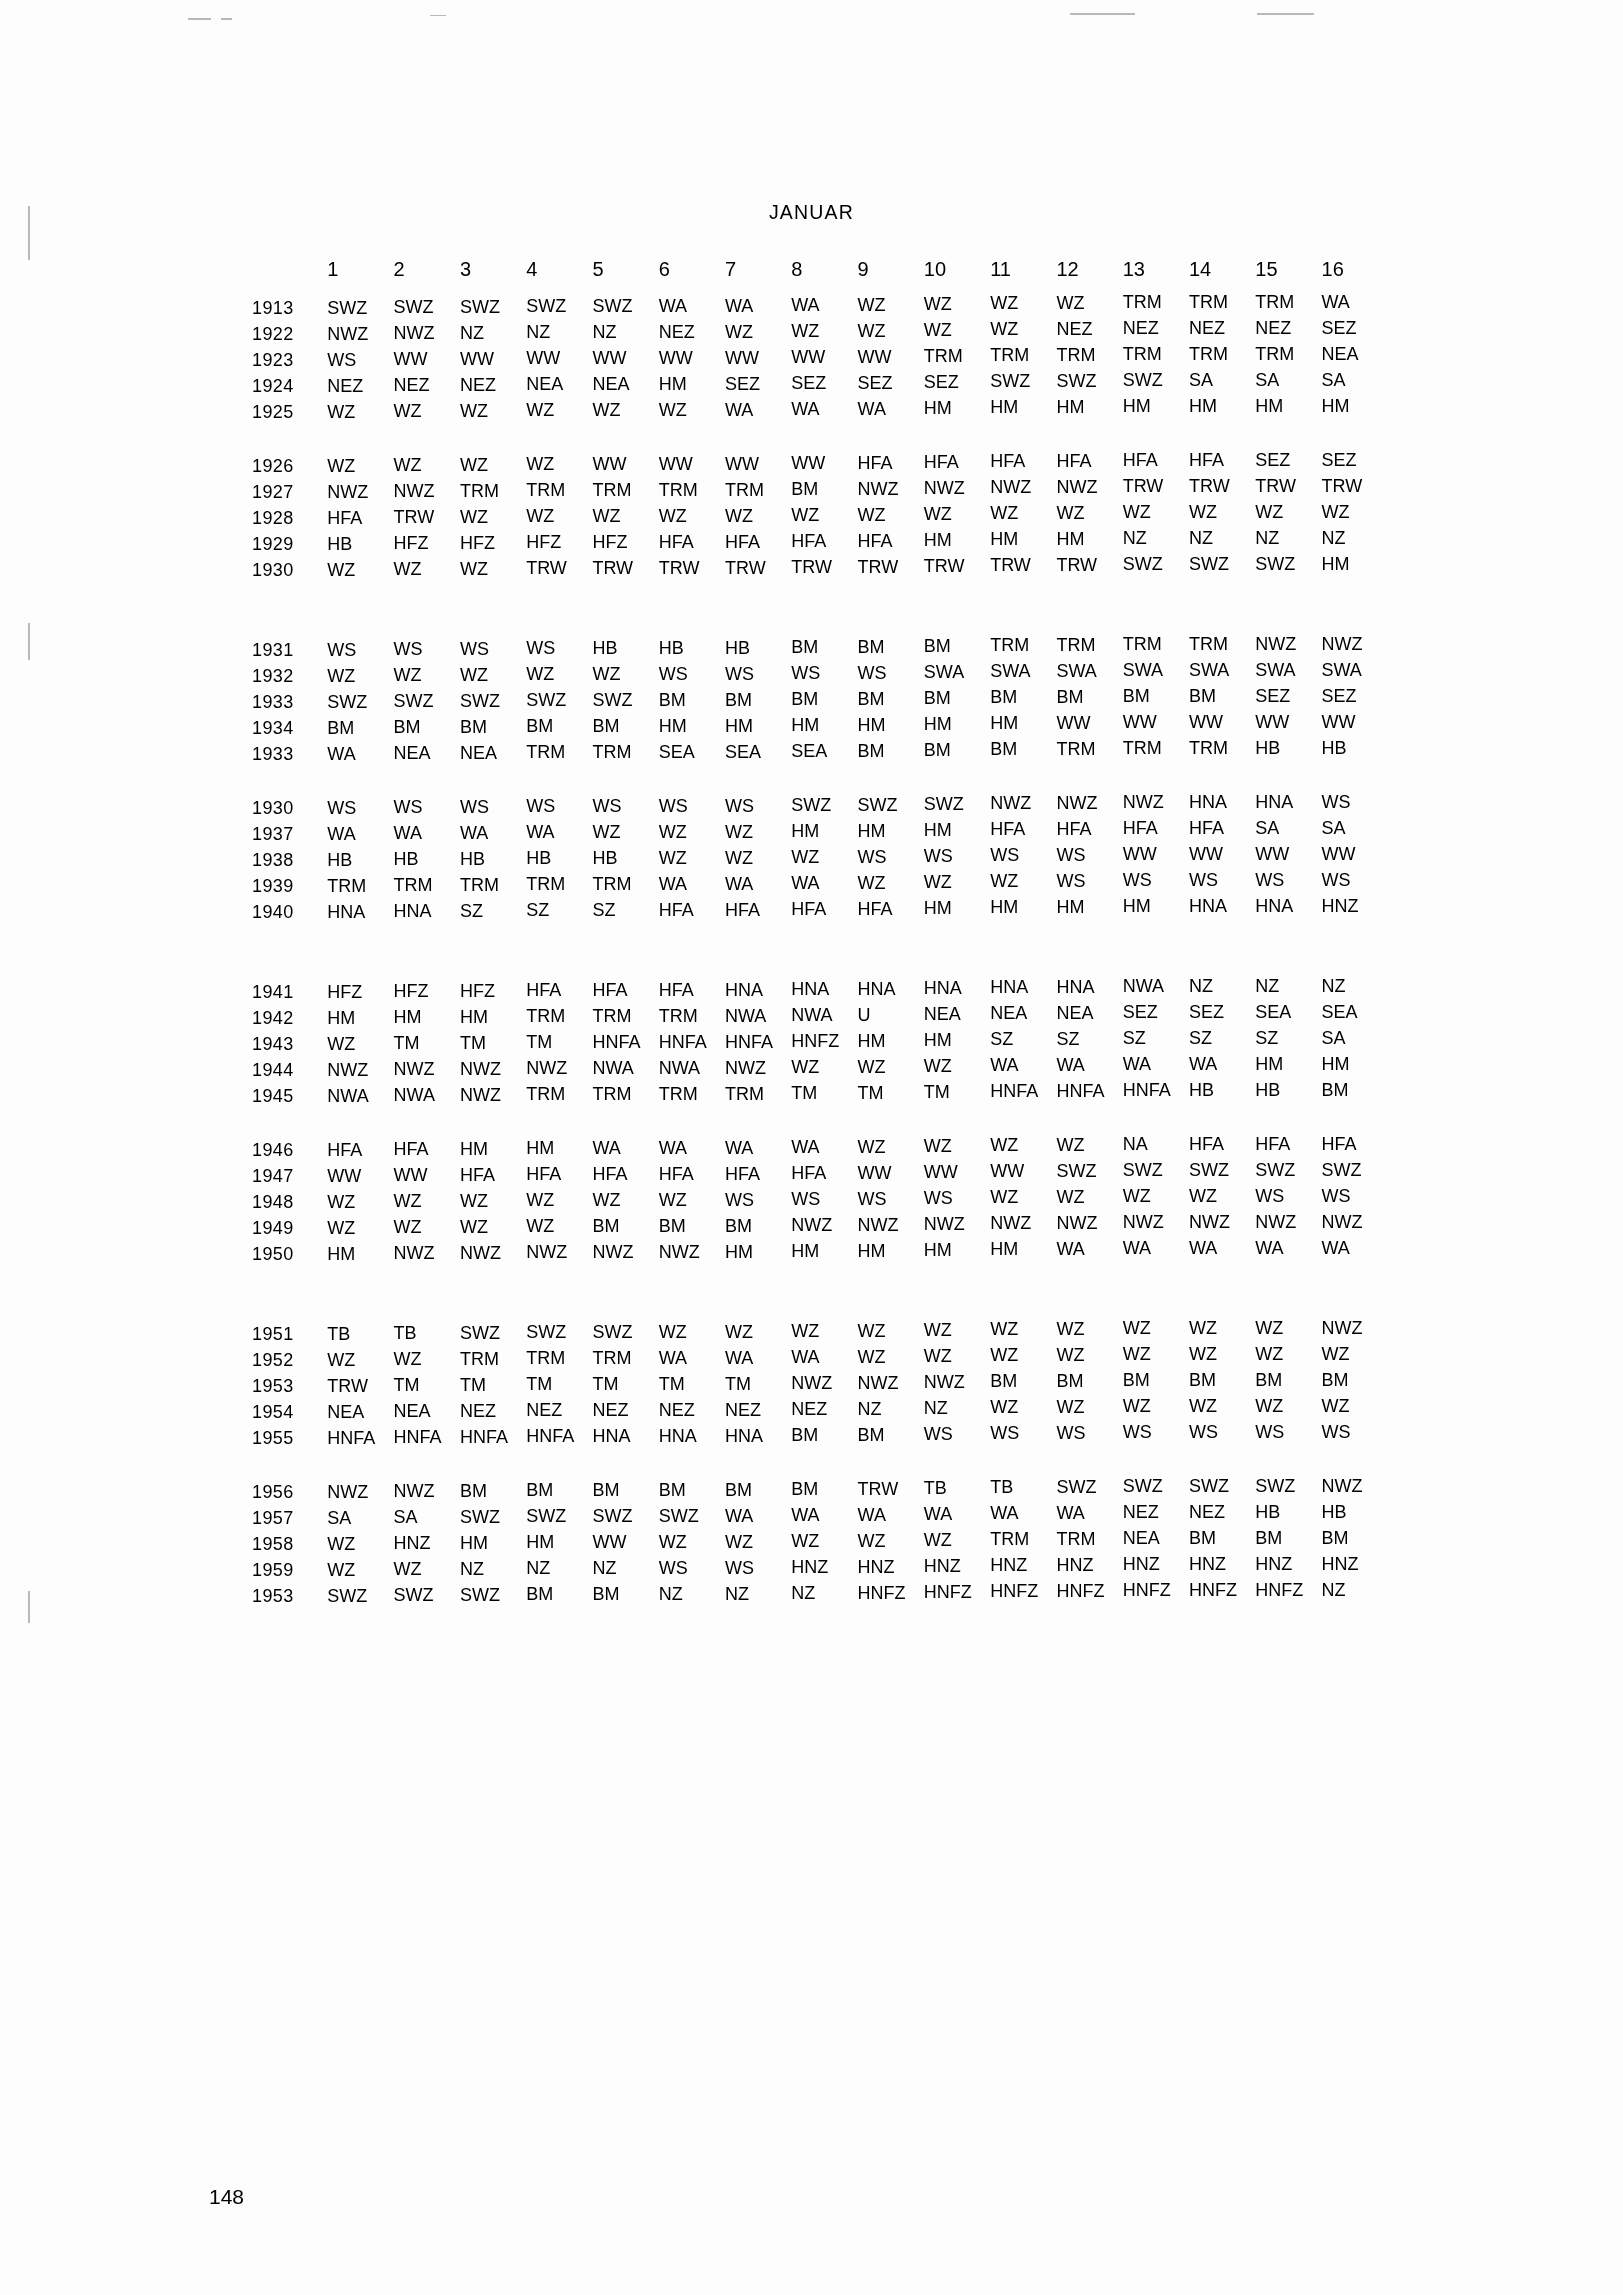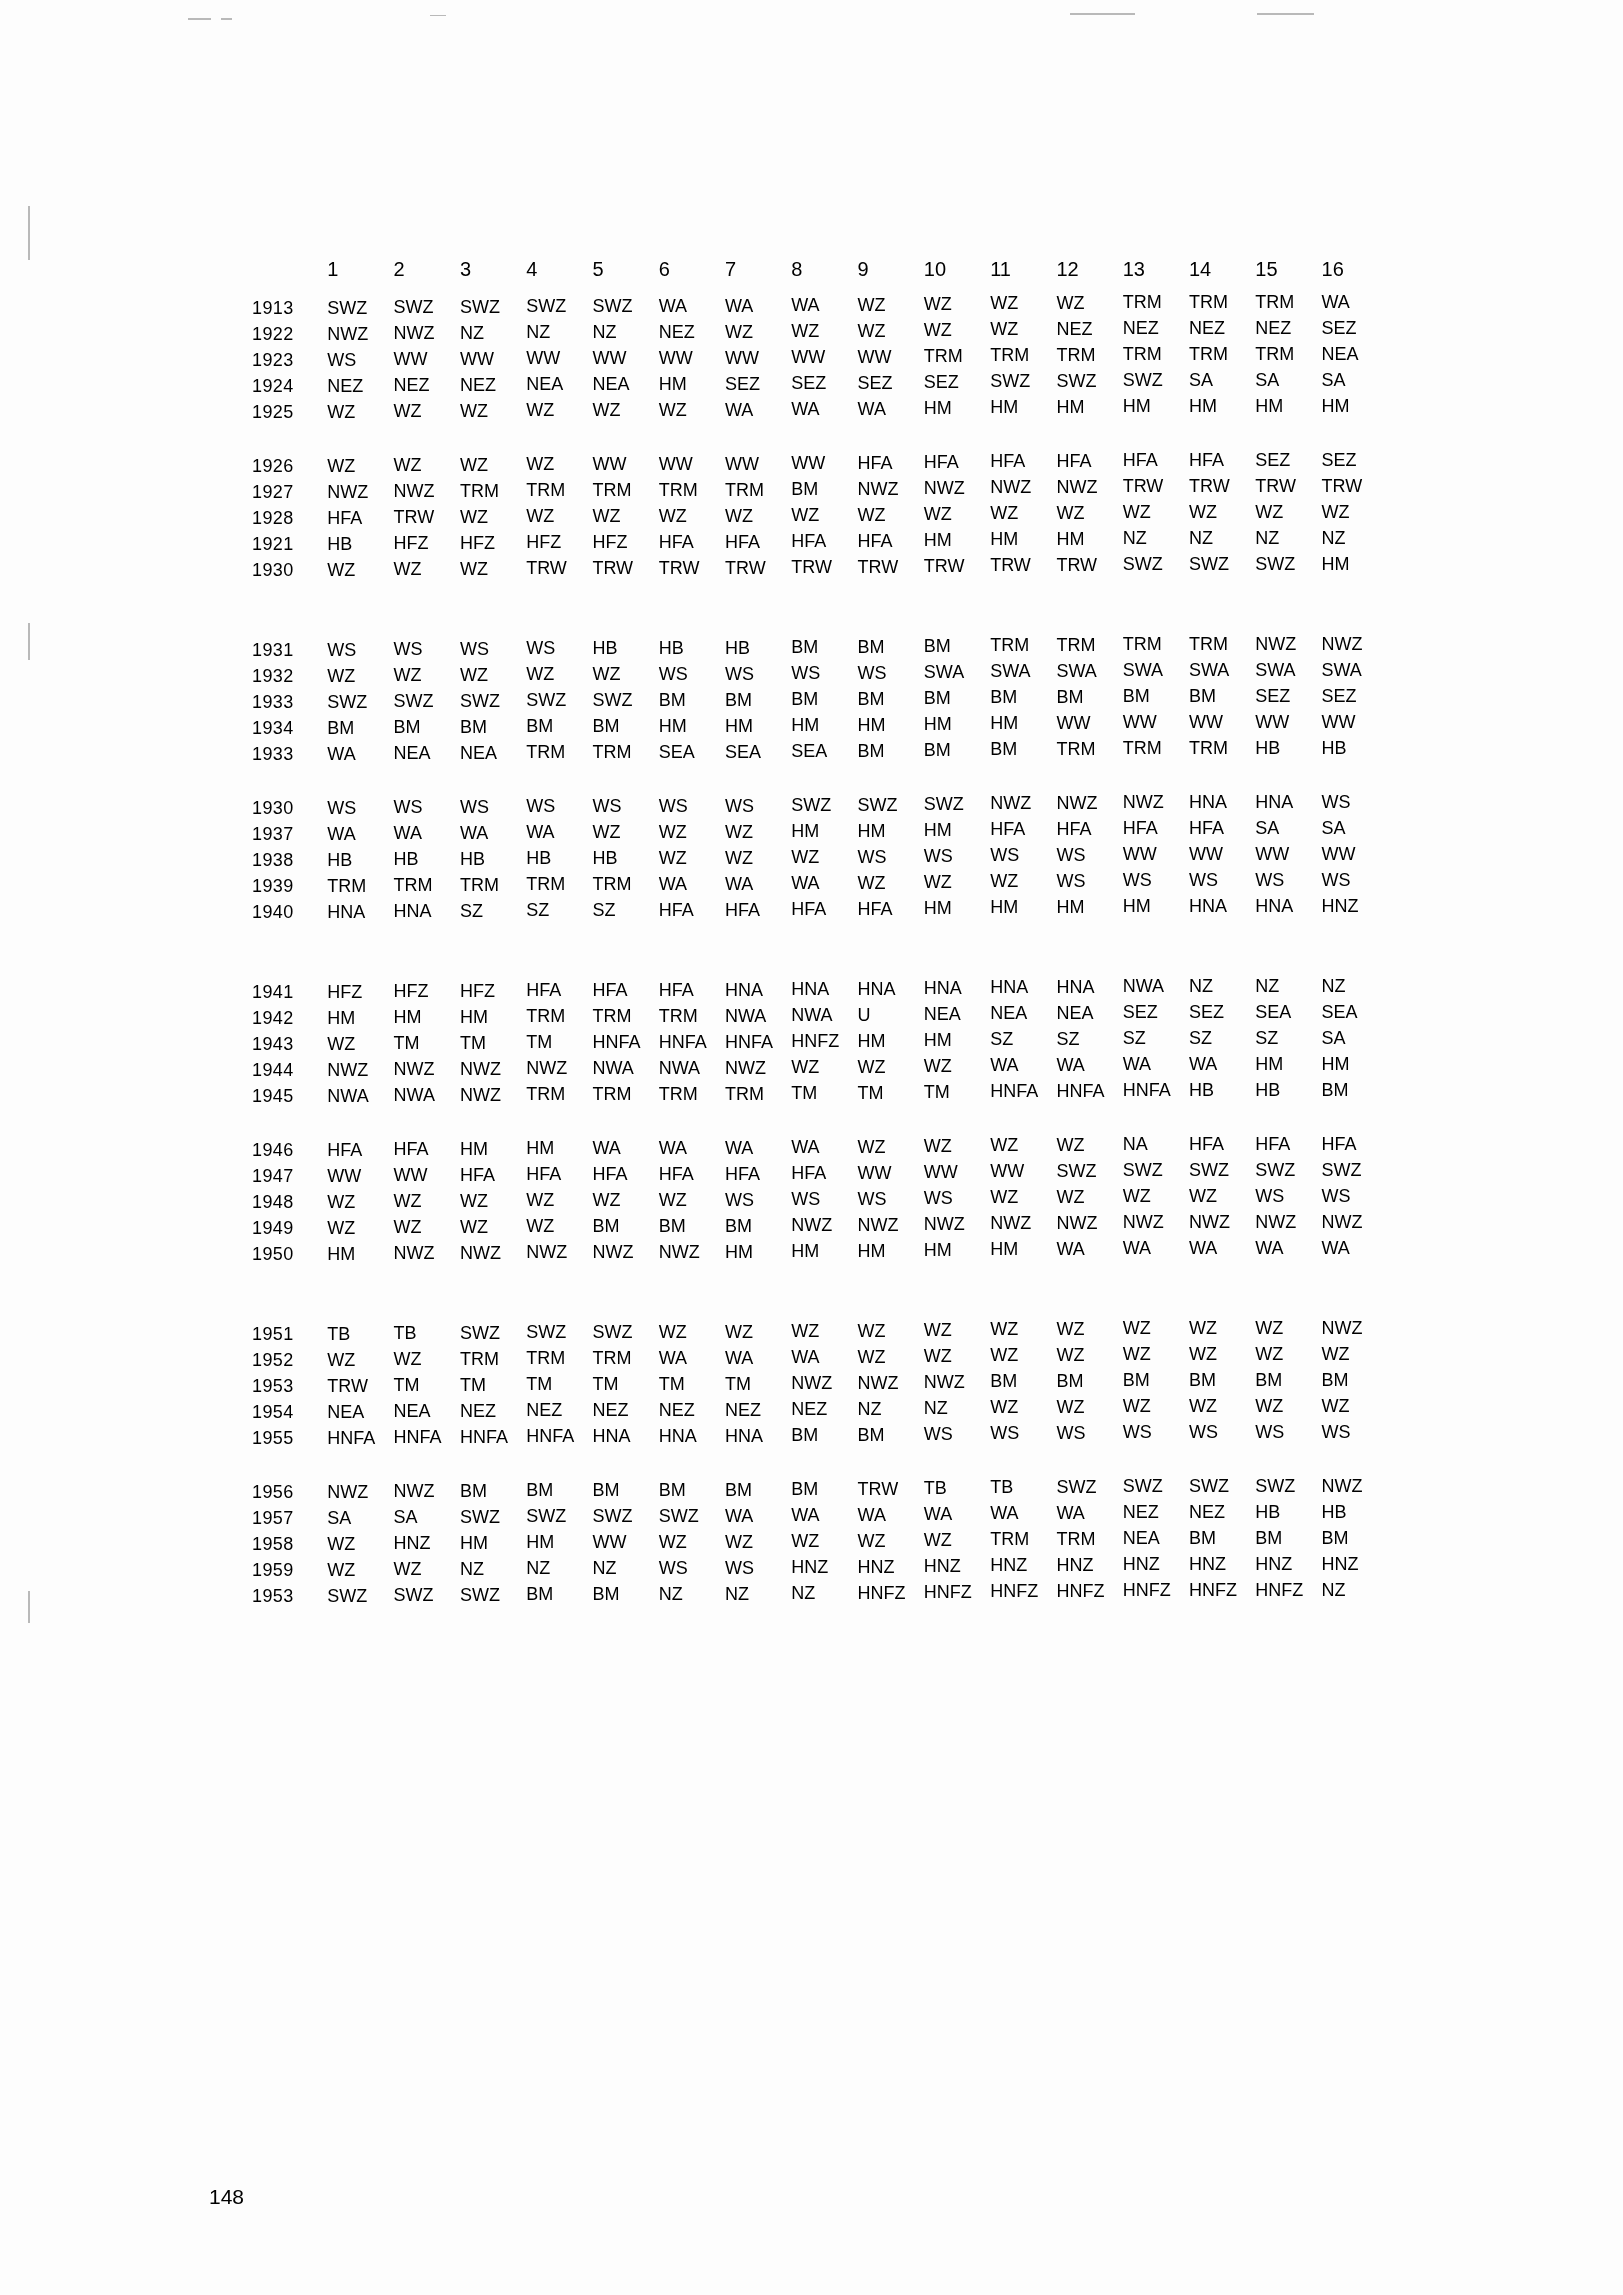--- a/index.html
+++ b/index.html
@@ -98,20 +98,21 @@
 
   <div class="scan-mark" style="left:188px;top:18px;width:23px;height:1.6px;"></div>
   <div class="scan-mark" style="left:221px;top:18px;width:11.4px;height:1.6px;"></div>
   <div class="scan-mark" style="left:430px;top:14.6px;width:16px;height:1.6px;"></div>
   <div class="scan-mark" style="left:1070px;top:13px;width:65px;height:1.6px;"></div>
   <div class="scan-mark" style="left:1257px;top:13px;width:57px;height:1.6px;"></div>
   <div class="scan-mark" style="left:28px;top:206px;width:1.6px;height:54px;"></div>
   <div class="scan-mark" style="left:28px;top:623px;width:1.6px;height:37px;"></div>
   <div class="scan-mark" style="left:28px;top:1591px;width:1.6px;height:32px;"></div>
 
+  <div class="title">JANUAR</div>
 
   <div class="table-wrap">
     <table class="grid">
       <colgroup>
         <col class="yearcol">
         <col class="daycol">
           <col class="daycol">
           <col class="daycol">
           <col class="daycol">
         <col class="daycol">
@@ -298,21 +299,21 @@
             <td><span class="cell" style="position: relative; top: -3.2px;">WZ</span></td>
             <td><span class="cell" style="position: relative; top: -4px;">WZ</span></td>
             <td><span class="cell" style="position: relative; top: -4.9px;">WZ</span></td>
             <td><span class="cell" style="position: relative; top: -4.9px;">WZ</span></td>
             <td><span class="cell" style="position: relative; top: -5.7px;">WZ</span></td>
             <td><span class="cell" style="position: relative; top: -5.7px;">WZ</span></td>
             <td><span class="cell" style="position: relative; top: -6.5px;">WZ</span></td>
             <td><span class="cell" style="position: relative; top: -6.5px;">WZ</span></td>
           </tr>
           <tr>
-            <td class="year">1921</td>
+            <td class="year">1929</td>
             <td><span class="cell" style="position: relative; top: 0px;">HB</span></td>
             <td><span class="cell" style="position: relative; top: -0.8px;">HFZ</span></td>
             <td><span class="cell" style="position: relative; top: -0.8px;">HFZ</span></td>
             <td><span class="cell" style="position: relative; top: -1.6px;">HFZ</span></td>
             <td><span class="cell" style="position: relative; top: -1.6px;">HFZ</span></td>
             <td><span class="cell" style="position: relative; top: -2.4px;">HFA</span></td>
             <td><span class="cell" style="position: relative; top: -2.4px;">HFA</span></td>
             <td><span class="cell" style="position: relative; top: -3.2px;">HFA</span></td>
             <td><span class="cell" style="position: relative; top: -3.2px;">HFA</span></td>
             <td><span class="cell" style="position: relative; top: -4px;">HM</span></td>

